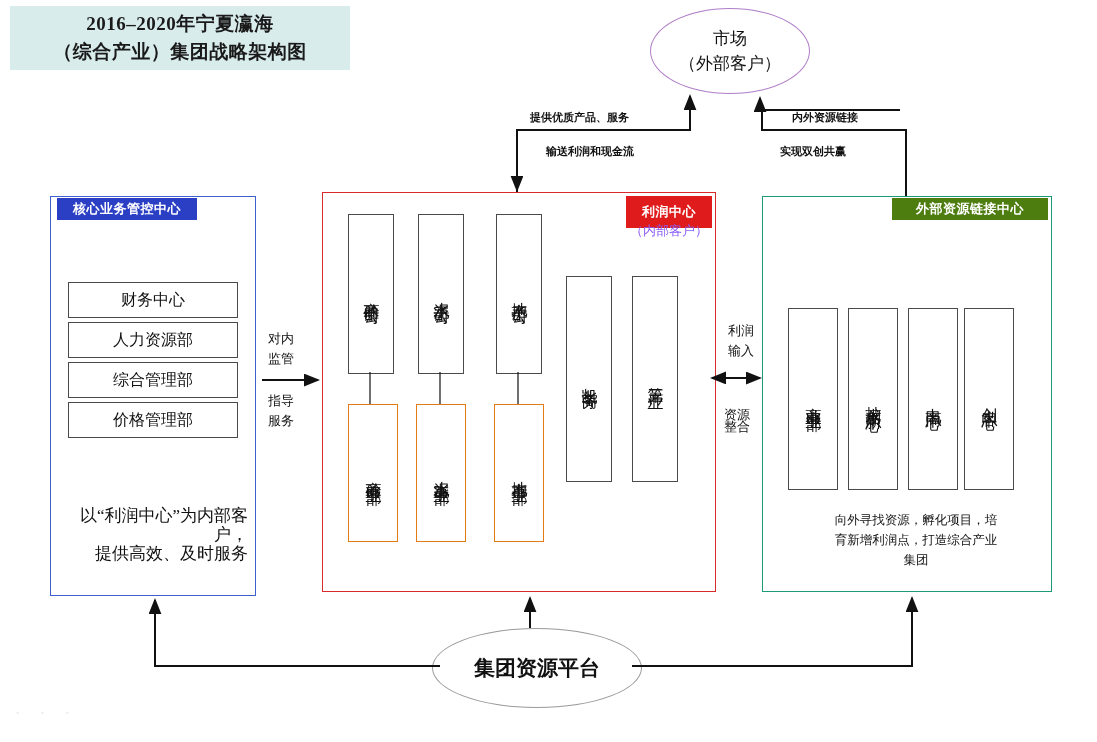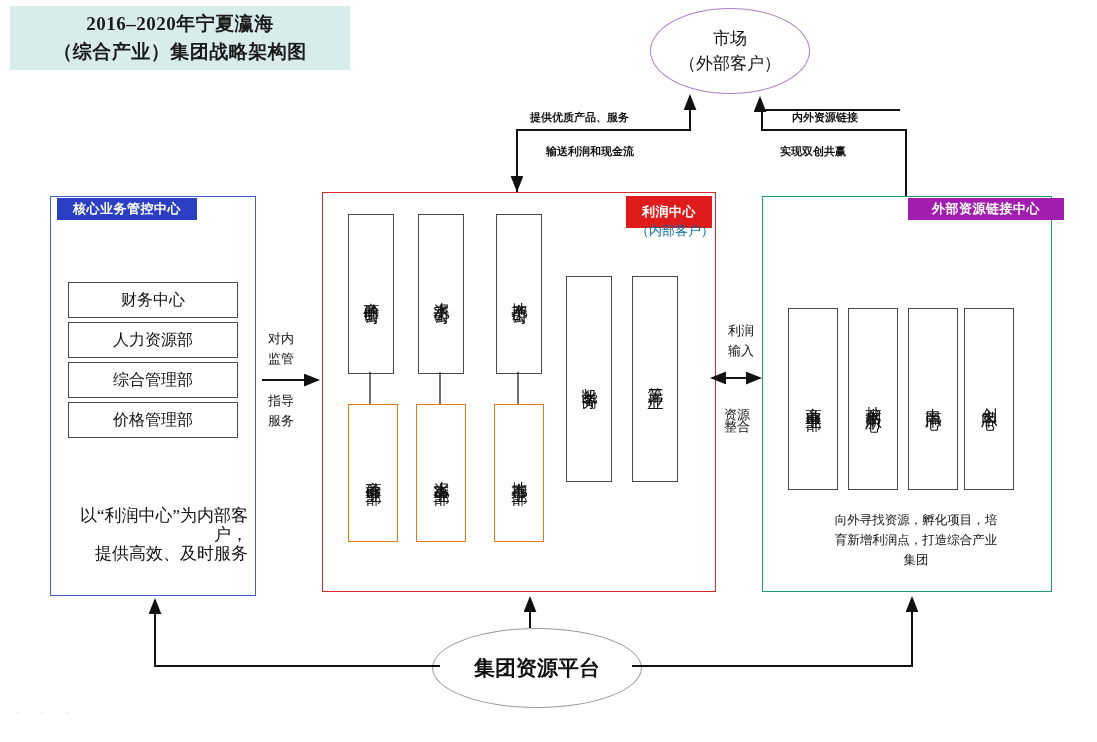--- a/index.html
+++ b/index.html
@@ -78,21 +78,21 @@
     color: #ffffff;
     font-family: "Liberation Serif", "DejaVu Serif", serif;
     font-weight: bold;
     font-size: 13px;
     display: flex; align-items: center; justify-content: center;
     white-space: nowrap;
     letter-spacing: 0.5px;
   }
   #tag-core { left: 57px; top: 198px; width: 140px; height: 22px; background: #2b3fc4; }
   #tag-profit { left: 626px; top: 196px; width: 86px; height: 32px; background: #e01b1b; }
-  #tag-external { left: 892px; top: 198px; width: 156px; height: 22px; background: #a21caf; margin-left: 16px; }
+  #tag-external { left: 892px; top: 198px; width: 156px; height: 22px; background: #4d7c0f; }
 
   
   .core-item {
     left: 68px; width: 168px; height: 34px;
     border: 1.2px solid #4a4a4a;
     background: #ffffff;
     display: flex; align-items: center; justify-content: center;
     font-family: "Liberation Serif", "DejaVu Serif", serif;
     font-size: 16px;
     color: #111;
@@ -121,24 +121,23 @@
     text-orientation: upright;
     letter-spacing: 2px;
     line-height: 1.05;
     text-align: center;
   }
   .vbox-orange { border: 1.6px solid #e07b17; }
 
   
   #profit-sub {
     left: 630px; top: 222px; width: 90px;
-    text-align: center;
     font-family: "Liberation Serif", "DejaVu Serif", serif;
     font-size: 13px;
-    color: #0369a1;
+    color: #8b5cf6;
     white-space: nowrap;
   }
 
   
   #external-note {
     left: 808px; top: 510px; width: 216px;
     text-align: center;
     font-family: "Liberation Serif", "DejaVu Serif", serif;
     font-size: 12.5px;
     color: #111;

